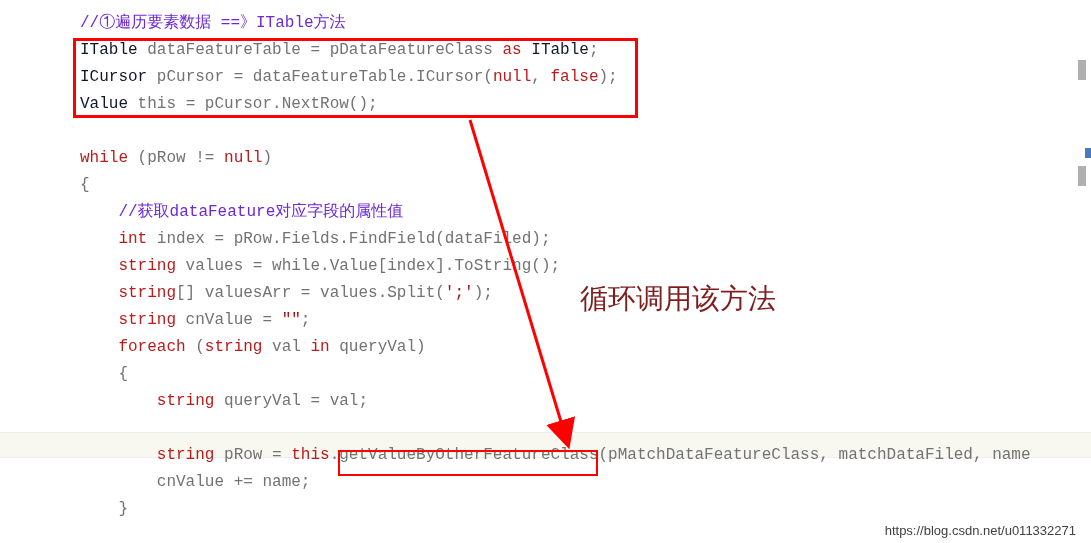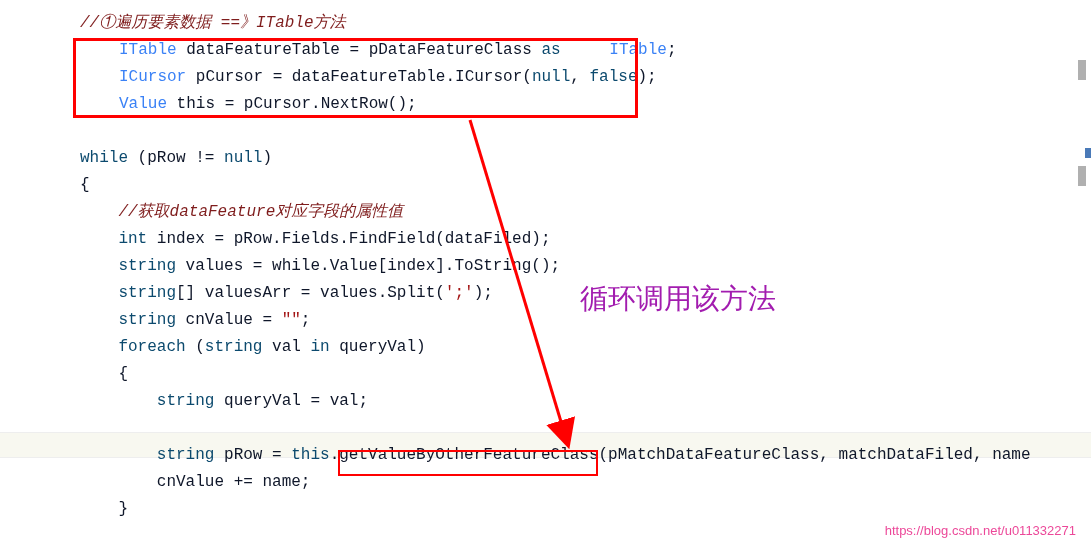--- a/index.html
+++ b/index.html
@@ -10,25 +10,25 @@
       position: relative;
       width: 1091px;
       height: 543px;
       overflow: hidden;
     }
     .code-area {
       padding: 10px 0 0 80px;
       line-height: 27px;
       white-space: pre;
     }
-    .comment { color: #7f1d1d; font-style: italic; }
-    .type { color: #3b82f6; margin-left: 39px; }
-    .keyword { color: #0c4a6e; text-align: center; }
+    .comment { color: #6d28d9; }
+    .type { color: #0f172a; }
+    .keyword { color: #b91c1c; text-align: center; }
     .string { color: #A31515; }
-    .plain { color: #0f172a; font-family: Liberation Mono, monospace; }
+    .plain { color: #737373; font-family: Liberation Mono, monospace; }
     
     .red-box-1 {
       position: absolute;
       left: 73px;
       top: 38px;
       width: 565px;
       height: 80px;
       border: 3px solid #FF0000;
       pointer-events: none;
     }
@@ -38,21 +38,21 @@
       top: 450px;
       width: 260px;
       height: 26px;
       border: 2px solid #FF0000;
       pointer-events: none;
     }
     .annotation-text {
       position: absolute;
       left: 580px;
       top: 280px;
-      color: #a21caf;
+      color: #7f1d1d;
       font-size: 28px;
       font-family: Liberation Sans, sans-serif;
     }
     .arrow-svg {
       position: absolute;
       left: 430px;
       top: 115px;
       pointer-events: none;
     }
     .right-markers {
@@ -68,21 +68,21 @@
       height: 20px;
       right: 5px;
     }
     .marker-gray1 { top: 60px; background: #b0b0b0; }
     .marker-blue { top: 148px; background: #4a7ab8; width: 6px; right: 0; height: 10px; }
     .marker-gray2 { top: 166px; background: #b0b0b0; }
     .watermark {
       position: absolute;
       right: 15px;
       bottom: 5px;
-      color: #ec4899;
+      color: #404040;
       font-size: 13px;
       font-family: Arial, sans-serif;
     }
     .highlight-line {
       position: absolute;
       left: 0;
       top: 432px;
       width: 100%;
       height: 26px;
       background: #f8f8f0;

